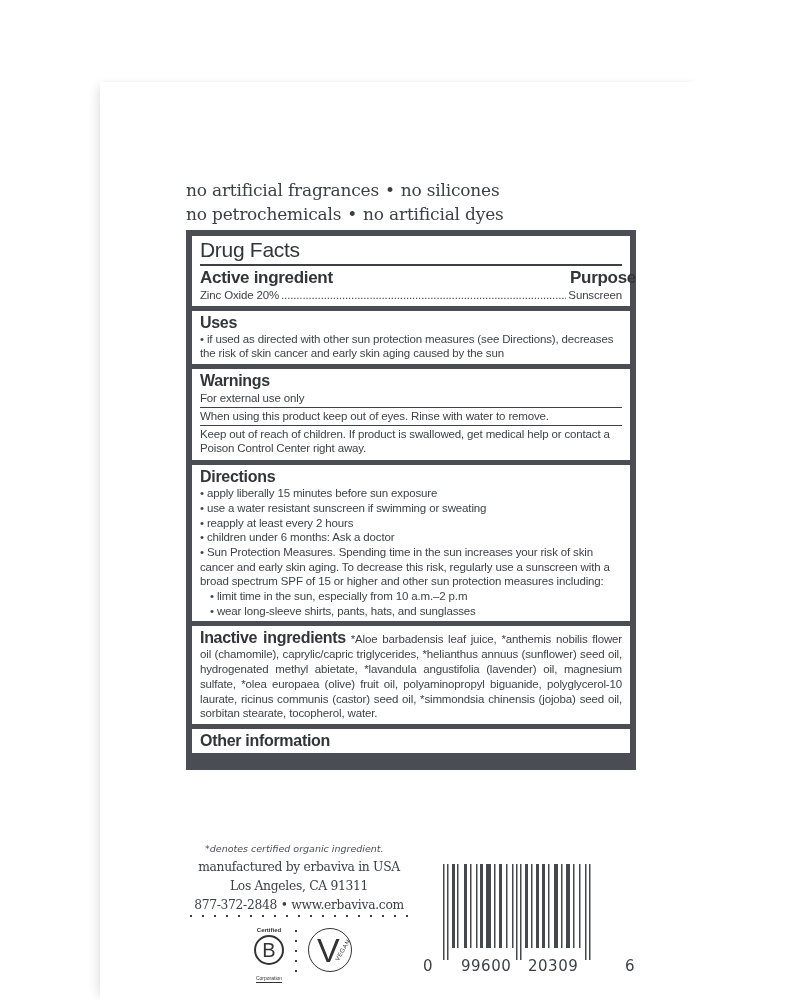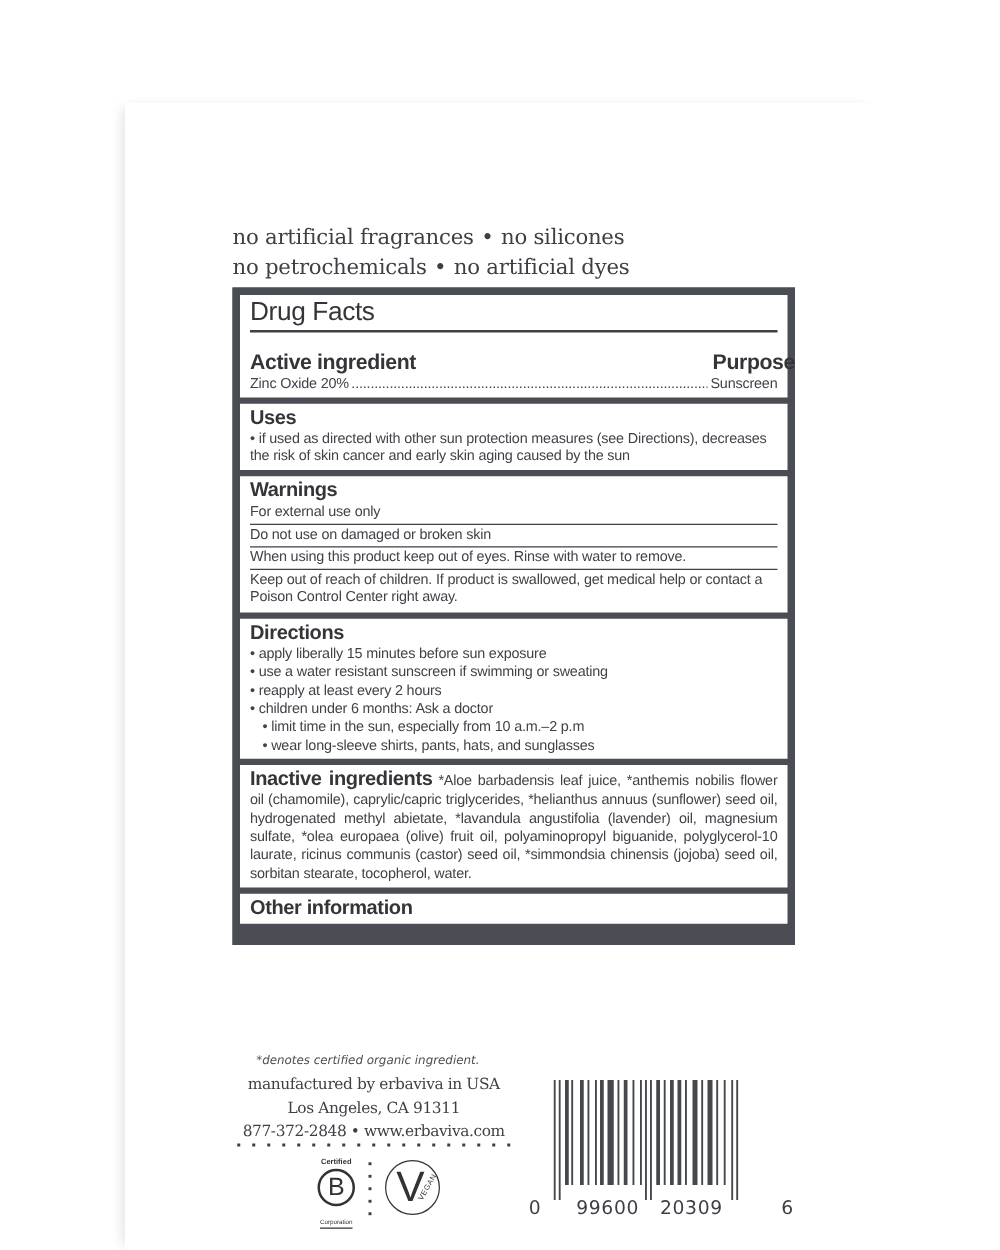--- a/index.html
+++ b/index.html
@@ -19,21 +19,21 @@
     }
     .claims .dot { display: inline-block; margin: 0 6px; }
     .df {
       position: absolute; left: 186px; top: 230px; width: 438px;
       border: 6px solid #4a4d53; background: #4a4d53;
     }
     .sec { background: #ffffff; margin-bottom: 5px; padding: 2px 8px 3px 8px; }
     .sec:last-child { margin-bottom: 11px; }
     .title { font-size: 21px; line-height: 24px; color: #333538; letter-spacing: -0.3px; }
     .rule { height: 2px; background: #3d4045; margin: 2px 0 2px 0; }
-    .h { font-weight: bold; font-size: 17px; line-height: 20px; color: #333538; letter-spacing: -0.3px; margin-top: 12px; }
+    .h { font-weight: bold; font-size: 17px; line-height: 20px; color: #333538; letter-spacing: -0.3px; }
     .row { display: flex; justify-content: space-between; align-items: baseline; }
     .t { font-size: 11.5px; line-height: 14.7px; color: #3f4247; letter-spacing: -0.15px; }
     .dots { flex: 1; overflow: hidden; white-space: nowrap; margin: 0 2px; }
     .purpose-h { margin-right: -14px; }
     .sec-h { font-weight: bold; font-size: 16px; line-height: 19px; color: #333538; letter-spacing: -0.3px; }
     .warn-line { border-bottom: 1.5px solid #3d4045; padding: 1px 0 2px 0; font-size: 11.5px; line-height: 14px; color: #3f4247; letter-spacing: -0.15px; }
     .warn-line.last { border-bottom: none; }
     .sub { padding-left: 10px; }
     .inactive { text-align: justify; }
     .inactive .sec-h { display: inline; }
@@ -102,31 +102,31 @@
   </div>
 
   <div class="sec">
     <div class="sec-h">Uses</div>
     <div class="t">• if used as directed with other sun protection measures (see Directions), decreases the risk of skin cancer and early skin aging caused by the sun</div>
   </div>
 
   <div class="sec">
     <div class="sec-h">Warnings</div>
     <div class="warn-line">For external use only</div>
-    <div class="warn-line">Do not use on damaged or broken skin</div>
     <div class="warn-line">When using this product keep out of eyes. Rinse with water to remove.</div>
     <div class="warn-line last">Keep out of reach of children. If product is swallowed, get medical help or contact a Poison Control Center right away.</div>
   </div>
 
   <div class="sec">
     <div class="sec-h">Directions</div>
     <div class="t">• apply liberally 15 minutes before sun exposure</div>
     <div class="t">• use a water resistant sunscreen if swimming or sweating</div>
     <div class="t">• reapply at least every 2 hours</div>
     <div class="t">• children under 6 months: Ask a doctor</div>
+    <div class="t">• Sun Protection Measures. Spending time in the sun increases your risk of skin cancer and early skin aging. To decrease this risk, regularly use a sunscreen with a broad spectrum SPF of 15 or higher and other sun protection measures including:</div>
     <div class="t sub">• limit time in the sun, especially from 10 a.m.–2 p.m</div>
     <div class="t sub">• wear long-sleeve shirts, pants, hats, and sunglasses</div>
   </div>
 
   <div class="sec inactive t">
     <span class="sec-h">Inactive ingredients</span>
     <span>*Aloe barbadensis leaf juice, *anthemis nobilis flower oil (chamomile), caprylic/capric triglycerides, *helianthus annuus (sunflower) seed oil, hydrogenated methyl abietate, *lavandula angustifolia (lavender) oil, magnesium sulfate, *olea europaea (olive) fruit oil, polyaminopropyl biguanide, polyglycerol-10 laurate, ricinus communis (castor) seed oil, *simmondsia chinensis (jojoba) seed oil, sorbitan stearate, tocopherol, water.</span>
   </div>
 
   <div class="sec">

